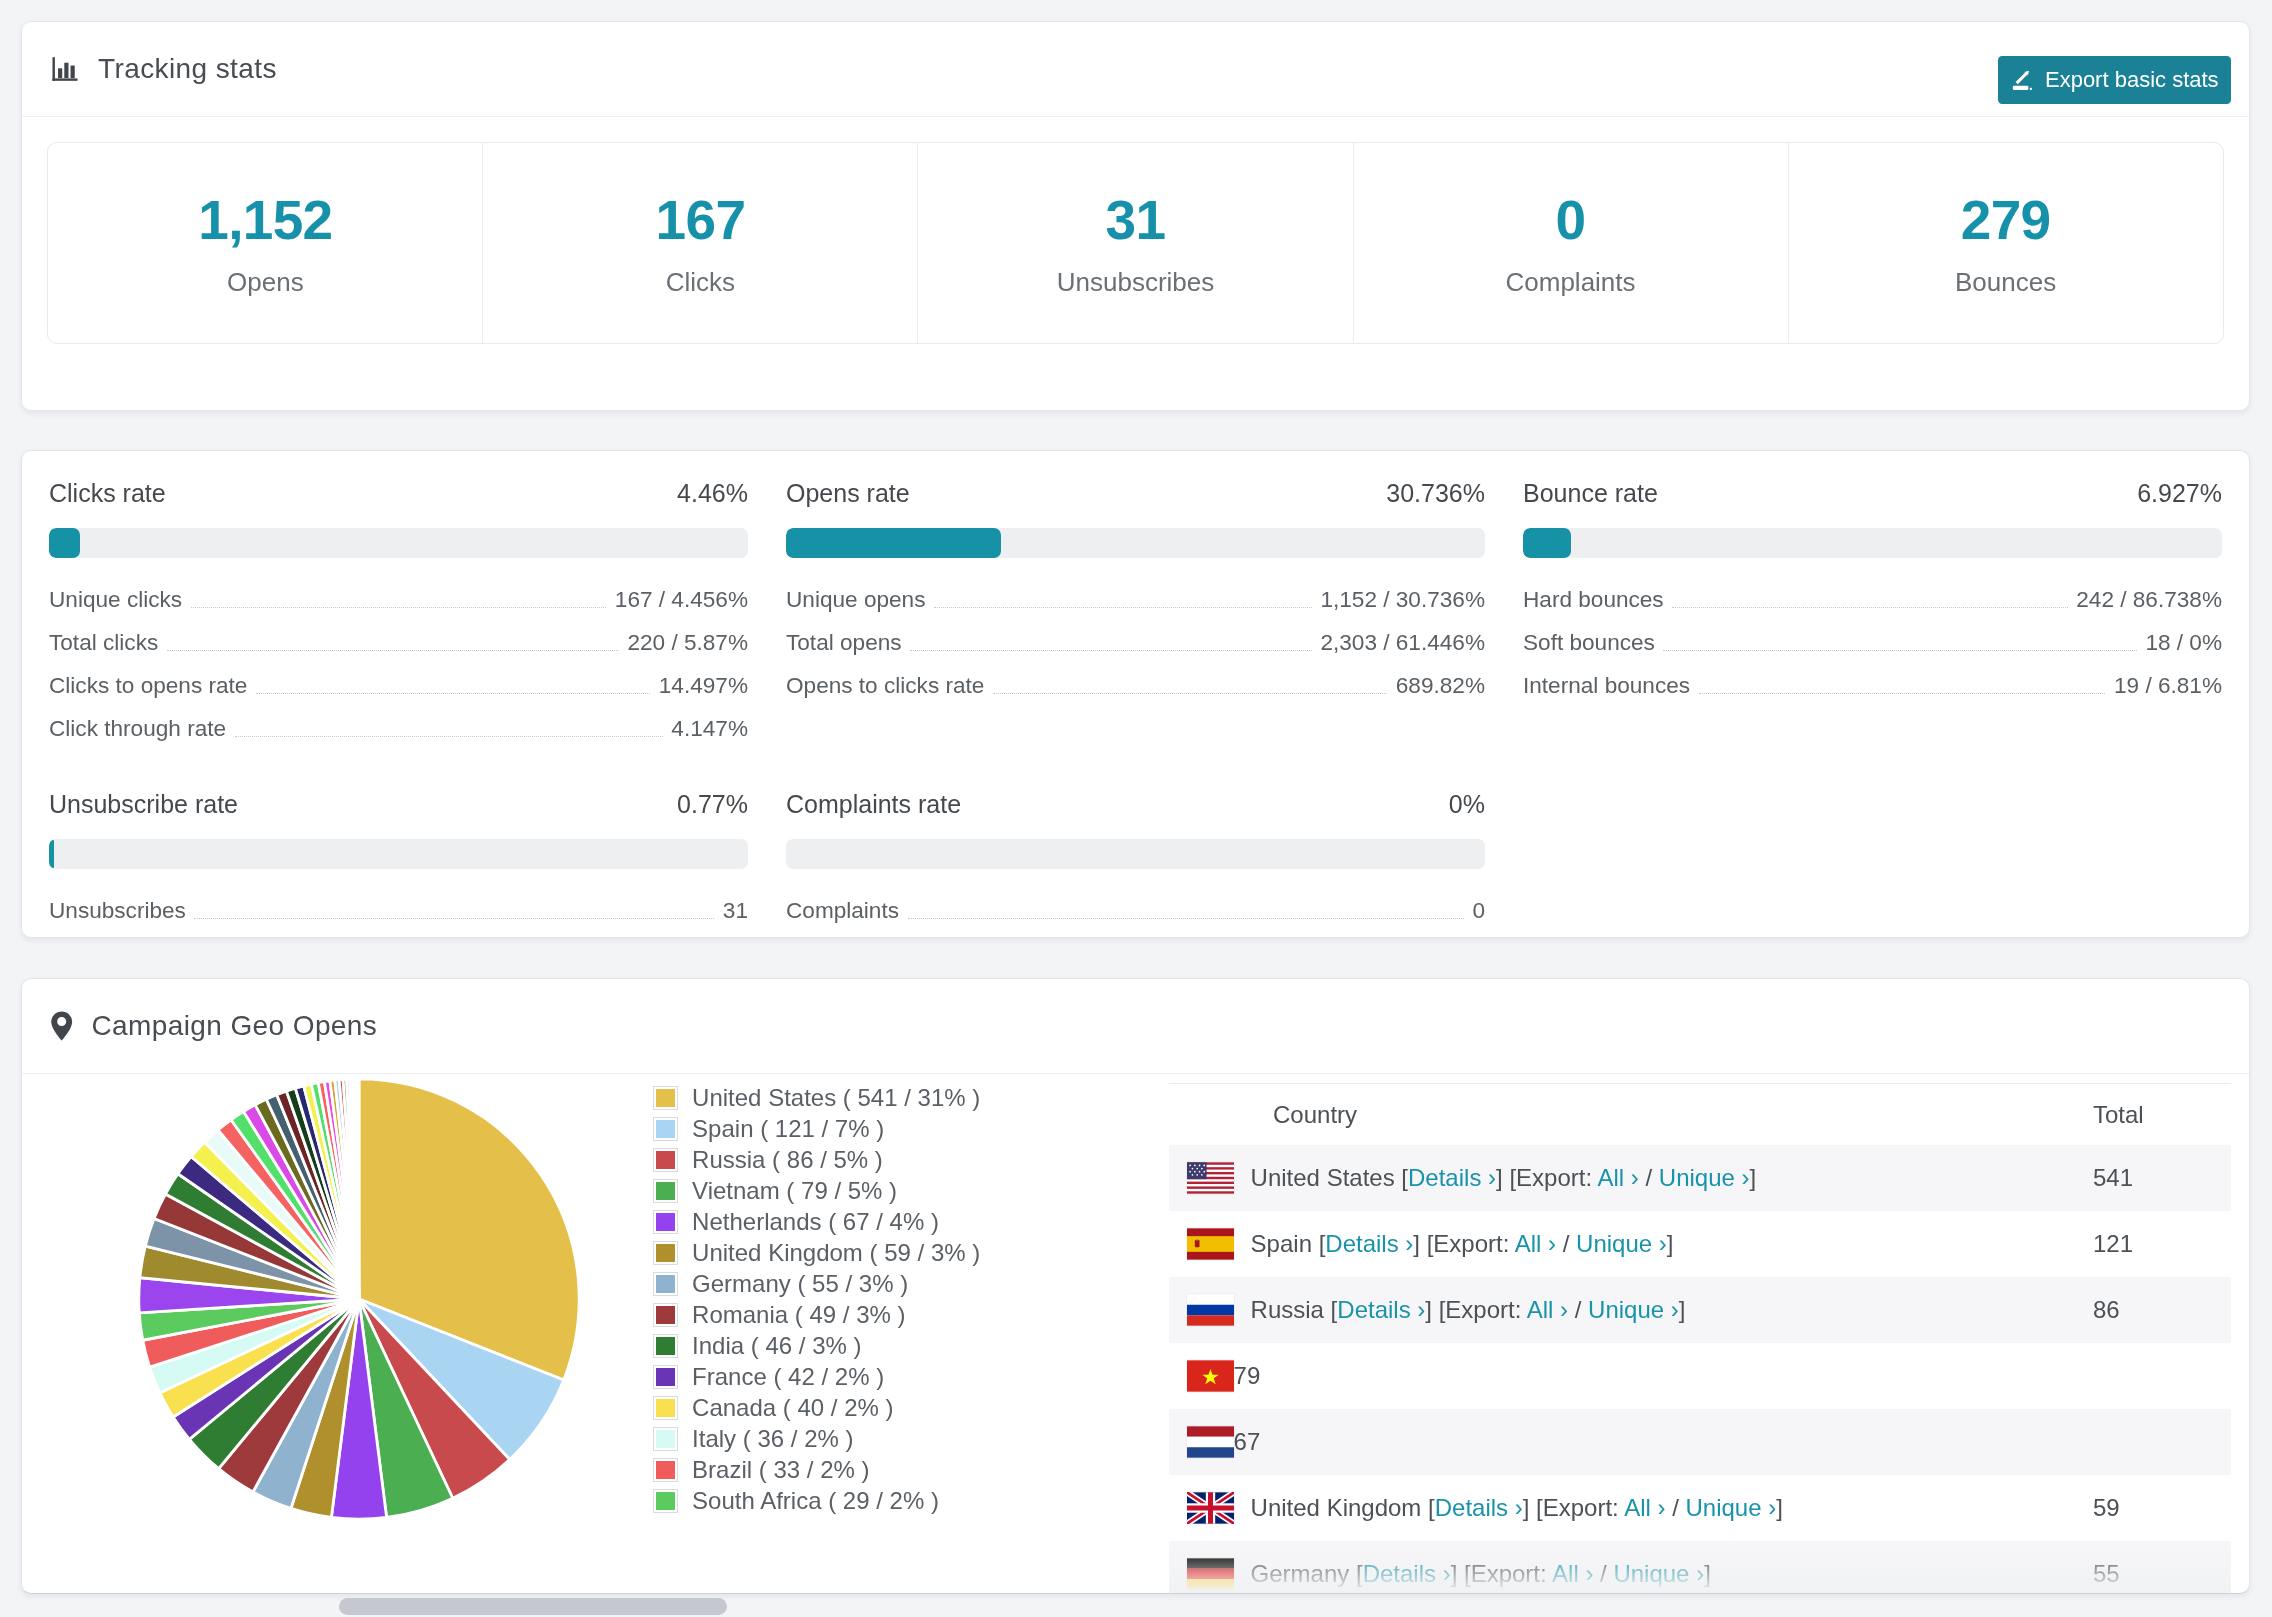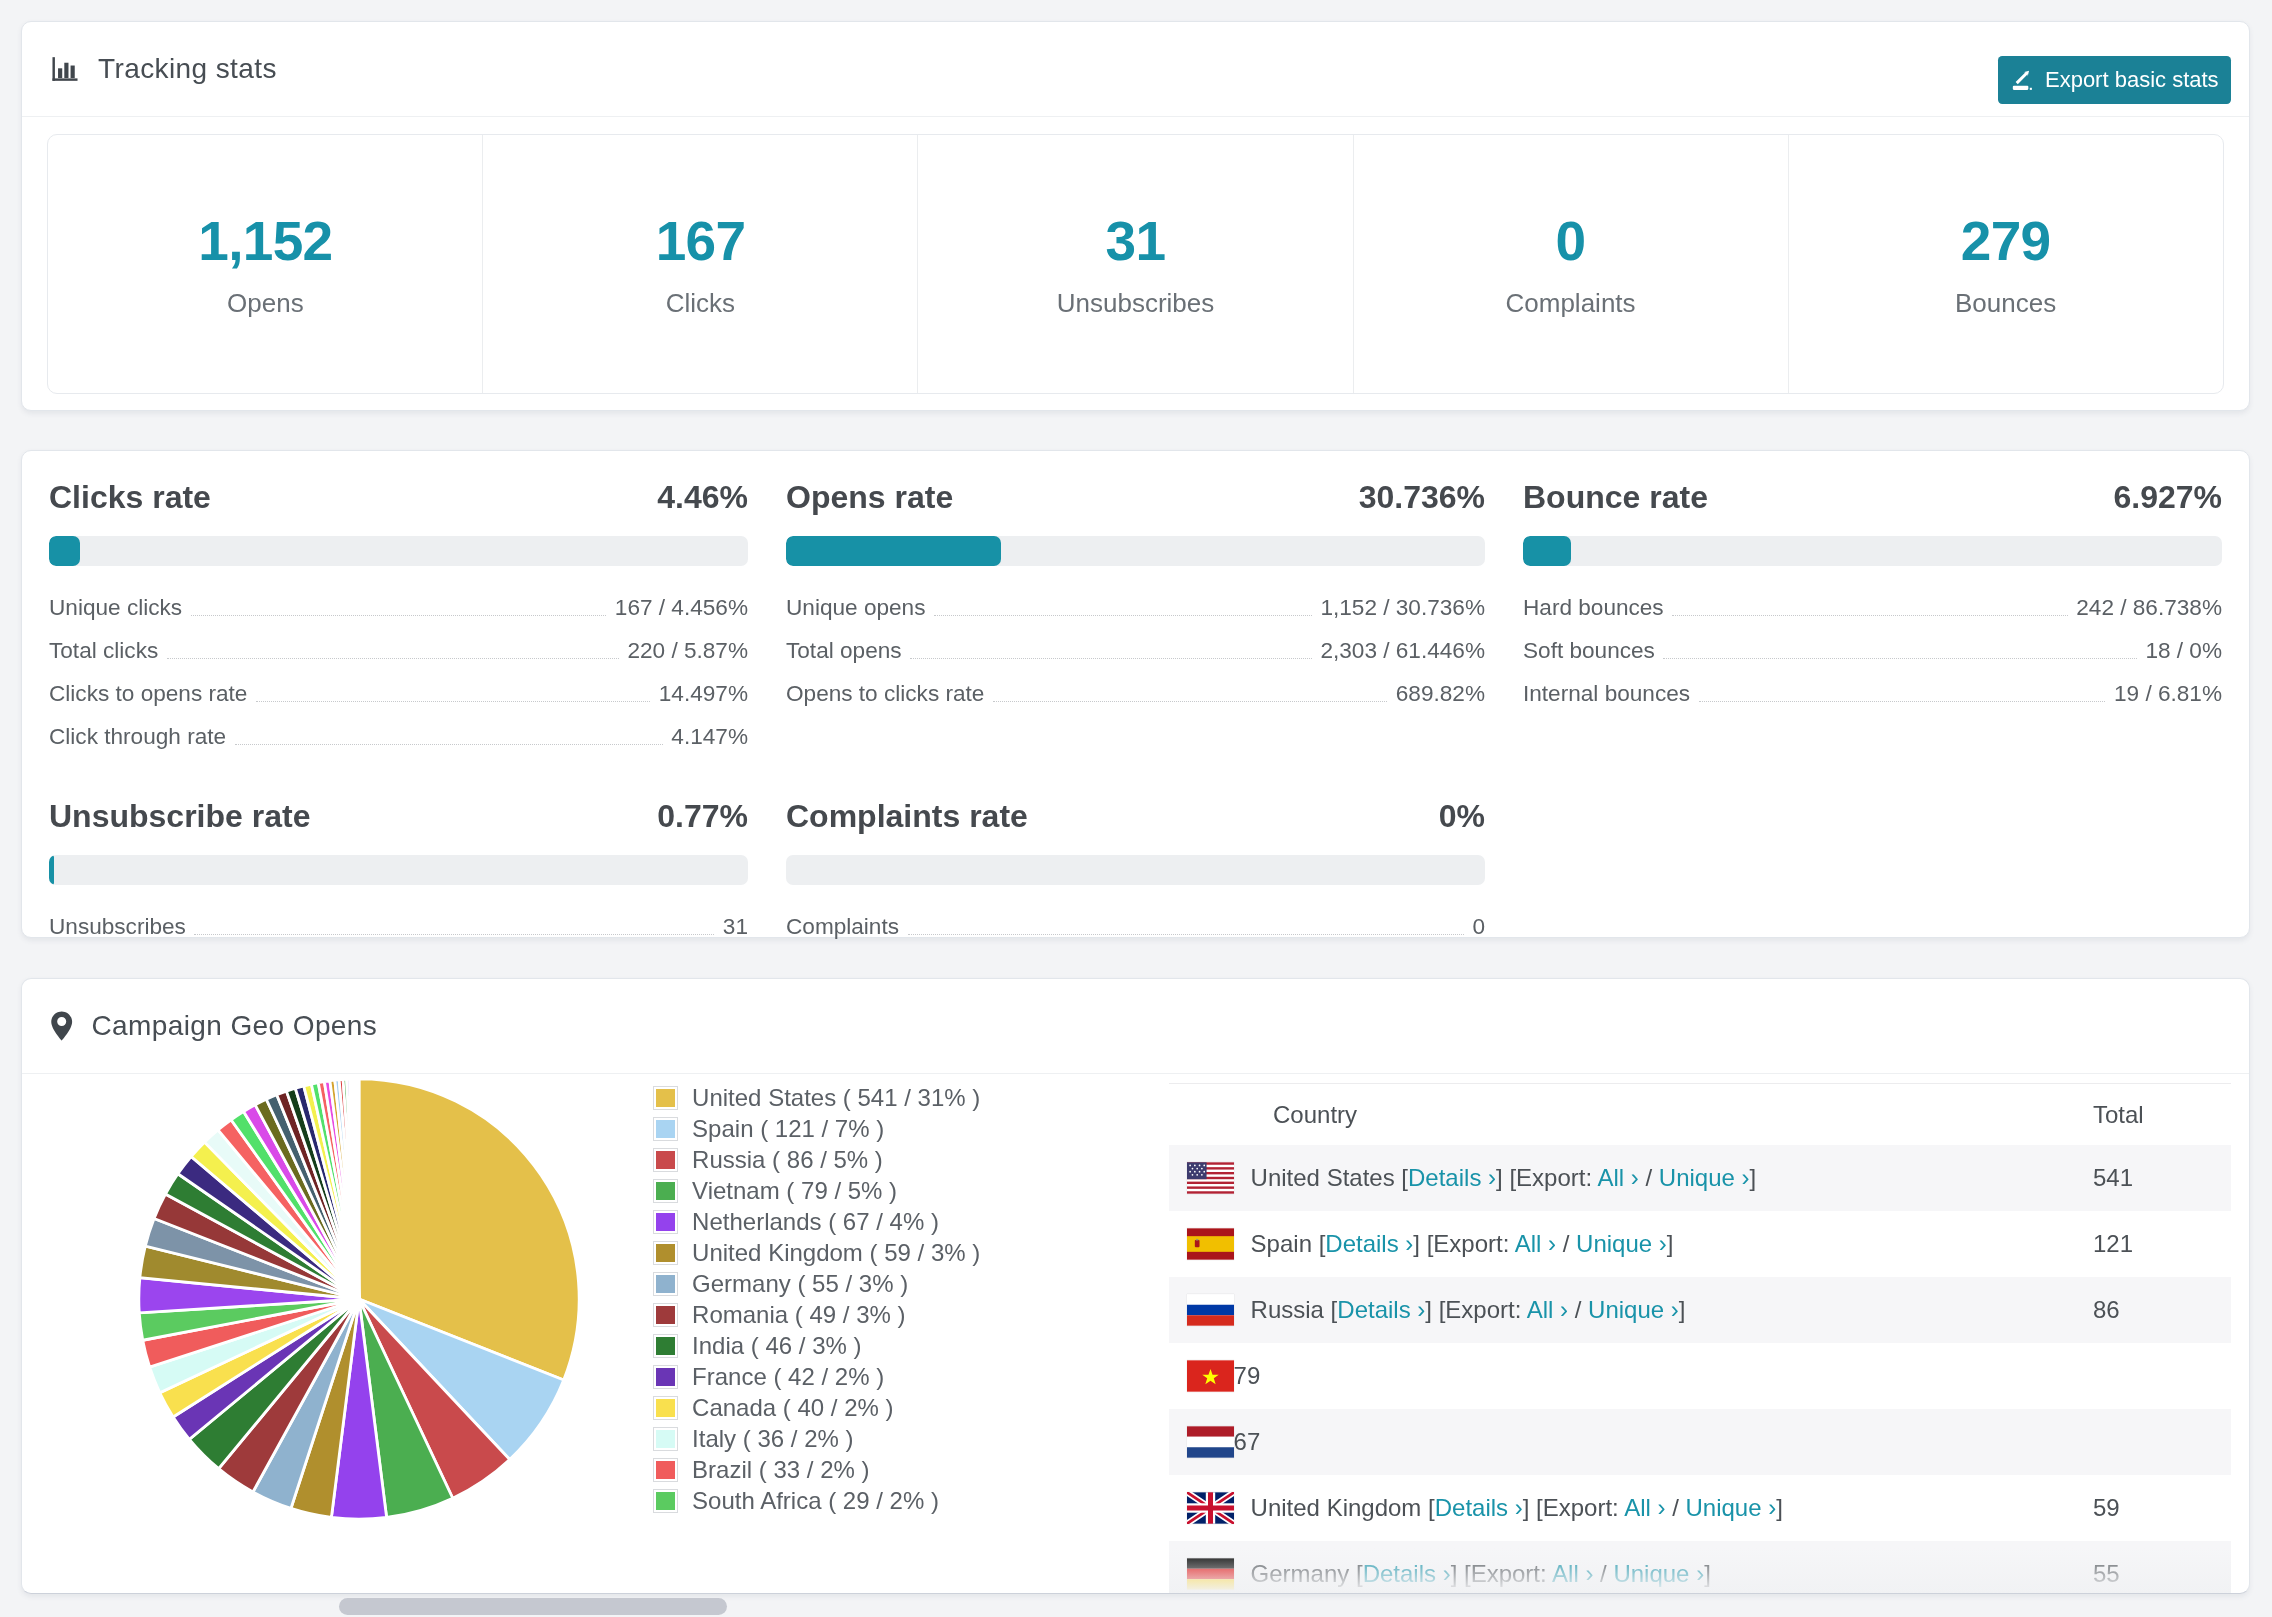--- a/index.html
+++ b/index.html
@@ -33,43 +33,43 @@
   
   .export-btn {
     position:absolute; top:34px; right:18.4px; height:48px;
     display:flex; align-items:center; gap:11.3px;
     background:#1b8196; color:#fff;
     font-family:"Liberation Sans", sans-serif;
     font-size:22px; padding:0 12px;
     border:none; border-radius:4.2px; cursor:pointer;
   }
   .stats-row {
-    position:absolute; left:25.4px; right:25.4px; top:112px; height:260px;
+    position:absolute; left:25.4px; right:25.4px; top:120px; height:202px;
     border:0.7px solid #e7eaee; border-radius:10px;
-    display:flex; background:#fff;
+    display:flex; background:#fff;justify-content:flex-end;
   }
   .stat-cell {
     flex:1; display:flex; flex-direction:column;
     align-items:center; justify-content:center; gap:15.5px;
     border-right:0.7px solid #ebedef;
   }
   .stat-cell:last-child { border-right:none; }
   .stat-value { font-size:55px; font-weight:700; color:#1791a9; letter-spacing:-0.7px; }
   .stat-label { font-size:26px; color:#6a7076; }
 
   
   .rates-grid {
     padding:28px 27px;
     display:grid;
     grid-template-columns:1fr 1fr 1fr;
     column-gap:38px; row-gap:40px;
   }
   .rate-head {
     display:flex; justify-content:space-between; align-items:baseline;
-    font-size:32px; font-weight:700; color:#45494e; margin-bottom:20px;
+    font-size:25px; font-weight:400; color:#45494e; margin-bottom:20px;
   }
   .bar { height:30px; background:#edeff1; border-radius:7px; overflow:hidden; }
   .fill { height:100%; background:#1791a6; border-radius:7px; }
   .rate-rows { margin-top:20px; }
   .rate-row { display:flex; align-items:baseline; font-size:22.6px; color:#5b6065; padding:8.5px 0; }
   .rate-row .leader {
     flex:1 1 auto; border-bottom:1.4px dotted #c7c9cc;
     margin:0 8.5px; align-self:flex-end; transform:translateY(-5px);
   }
   .rate-row .rr-value { white-space:nowrap; }

